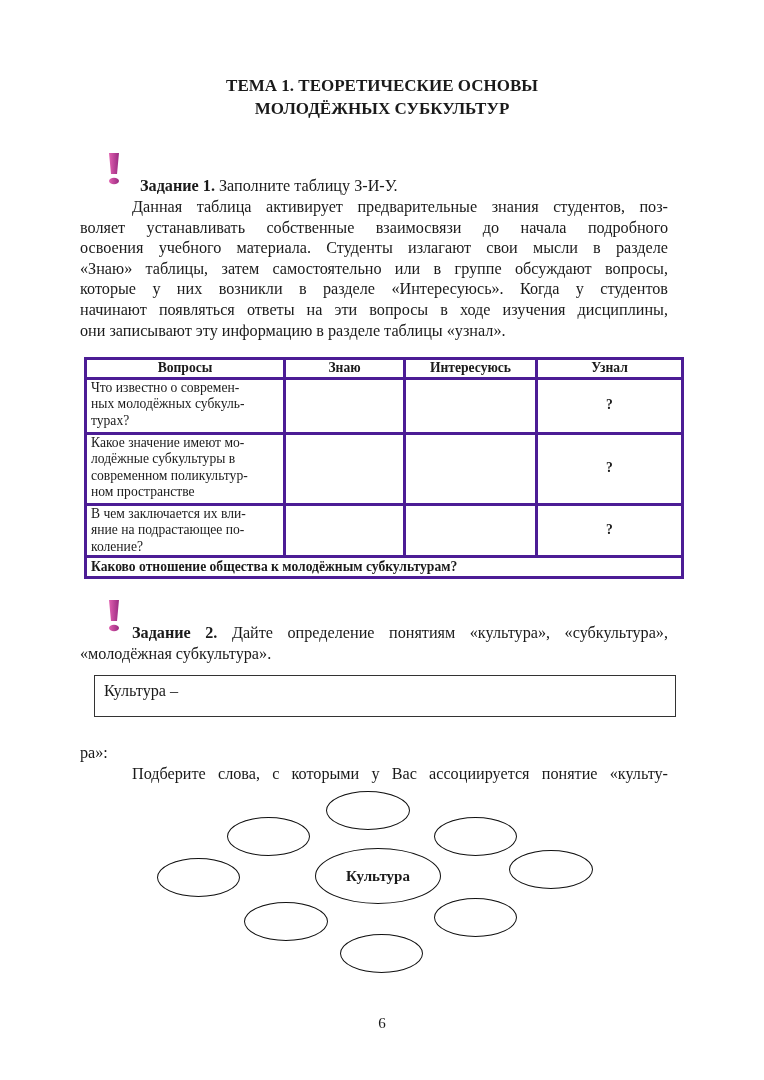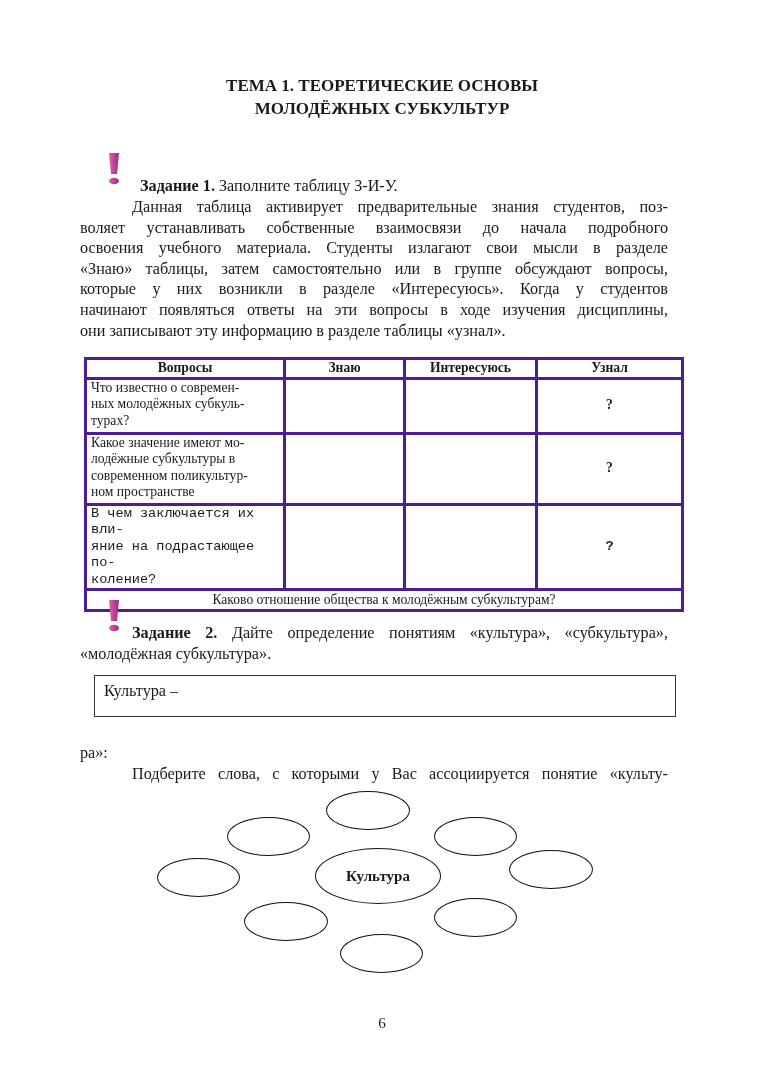--- a/index.html
+++ b/index.html
@@ -20,21 +20,21 @@
   .task-head b { font-weight: bold; }
 
   table.zhu {
     position: absolute; left: 84px; top: 357px; width: 597px; border-collapse: collapse;
     font-size: 13.6px; line-height: 16.5px; table-layout: fixed;
   }
   table.zhu td, table.zhu th { border: 3px solid #4c1d95; padding: 0 4px; vertical-align: middle; }
   table.zhu th { font-weight: bold; text-align: center; height: 16px; }
   table.zhu td.q { text-align: left; vertical-align: top; }
   table.zhu td.mark { text-align: center; font-weight: bold; }
-  table.zhu td.footer { text-align: center; font-weight: normal; height: 18px; }
+  table.zhu td.footer { text-align: left; font-weight: bold; height: 18px; }
 
   .defbox {
     left: 94px; top: 675px; width: 582px; height: 42px; border: 1.5px solid #333; box-sizing: border-box;
     font-size: 16.2px; padding: 6px 0 0 9px;
   }
   .ellipse {
     position: absolute; border: 1.6px solid #111; border-radius: 50%; box-sizing: border-box;
     display: flex; align-items: center; justify-content: center;
     font-weight: bold; font-size: 15px;
   }
@@ -100,21 +100,21 @@
     <td class="q">
       <div>Какое значение имеют мо-</div>
       <div>лодёжные субкультуры в</div>
       <div>современном поликультур-</div>
       <div>ном пространстве</div>
     </td>
     <td></td>
     <td></td>
     <td class="mark">?</td>
   </tr>
-  <tr style="height:52px;font-family:Liberation Mono, monospace;">
+  <tr style="height:52px;">
     <td class="q">
       <div>В чем заключается их вли-</div>
       <div>яние на подрастающее по-</div>
       <div>коление?</div>
     </td>
     <td></td>
     <td></td>
     <td class="mark">?</td>
   </tr>
   <tr>

